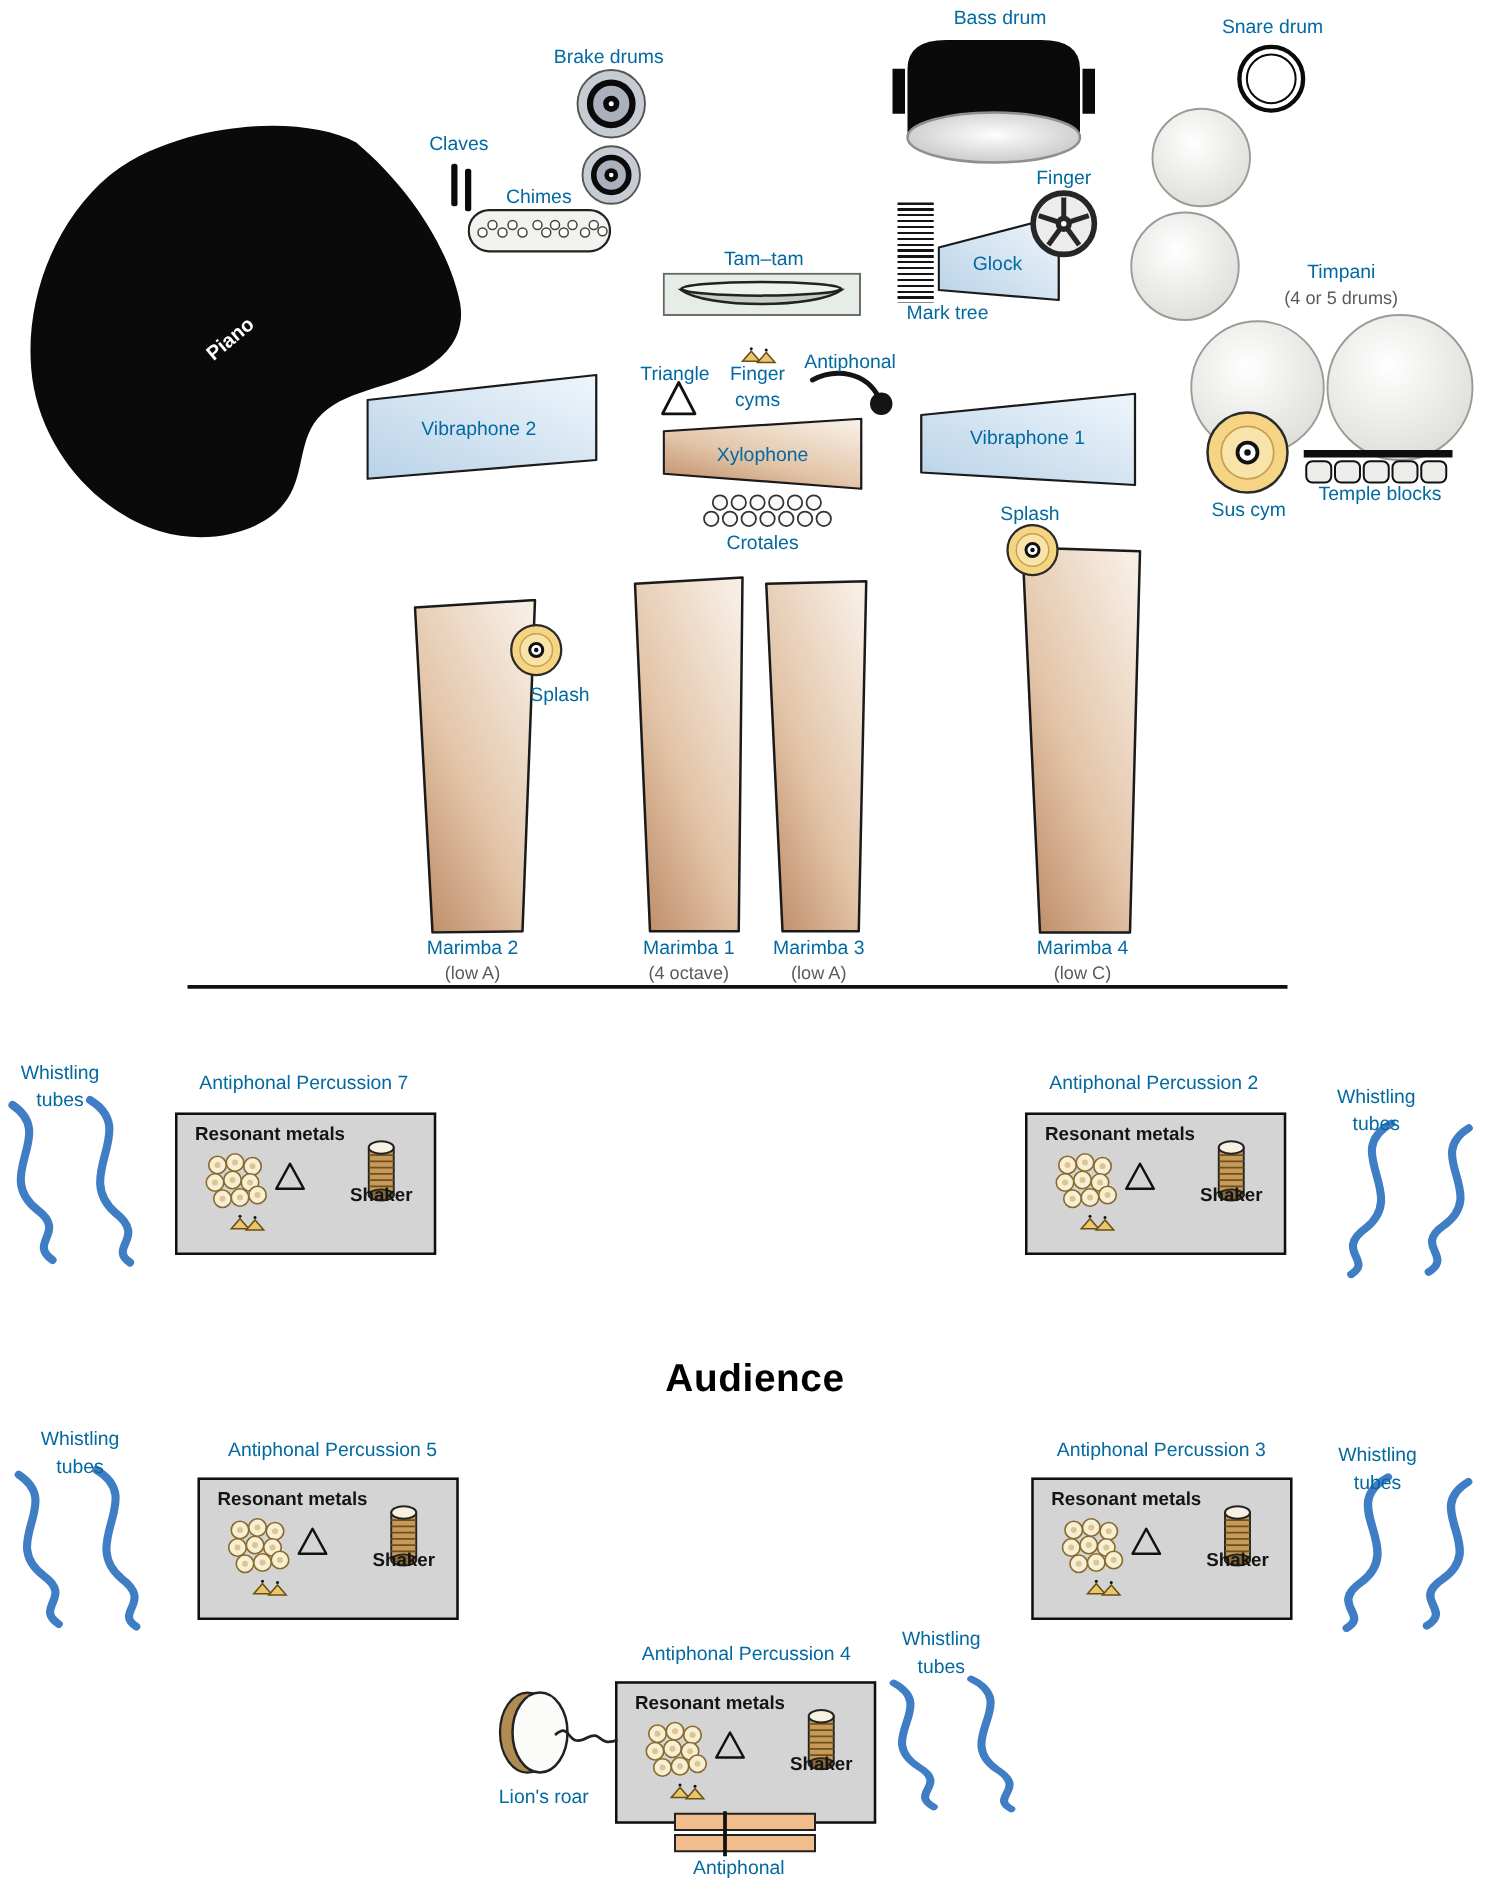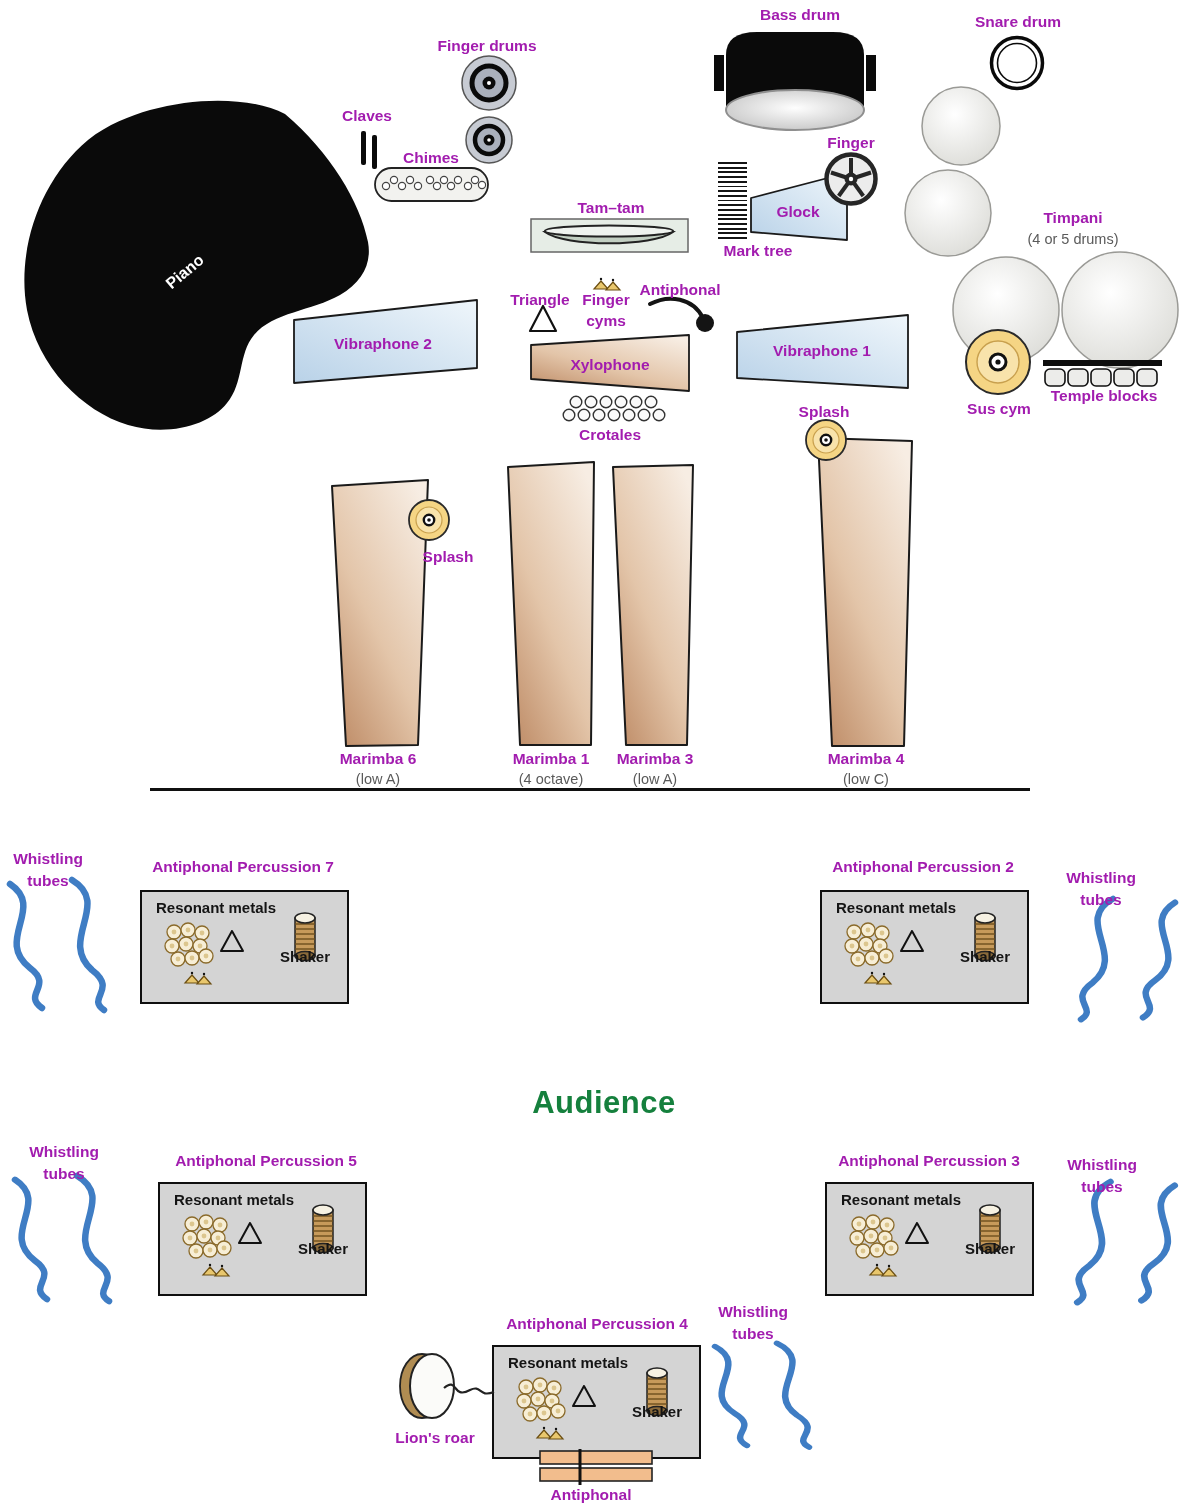--- a/index.html
+++ b/index.html
@@ -1,27 +1,27 @@
 <!DOCTYPE html>
 <html><head>
 <meta charset="utf-8">
 <style>
   body{margin:0;background:#fff;}
   .stage{position:relative;width:1200px;height:1508px;font-family:"Liberation Sans",sans-serif;overflow:hidden;background:#fff;}
   .abs{position:absolute;}
-  .lbl{position:absolute;transform:translateX(-50%);font-weight:700;font-size:15.5px;color:#a21caf;white-space:nowrap;text-align:center;}
+  .lbl{position:absolute;transform:translateX(-50%);font-weight:400;font-size:15.5px;color:#0369a1;white-space:nowrap;text-align:center;}
   .sub{position:absolute;transform:translateX(-50%);font-weight:400;font-size:14.5px;color:#5a5a5a;white-space:nowrap;}
   .piano-lbl{position:absolute;left:185px;top:272px;transform:translate(-50%,-50%) rotate(-40deg);color:#fff;font-weight:700;font-size:16px;}
   .clave{position:absolute;width:4.5px;height:34px;background:#0a0a0a;border-radius:2px;}
   .marktree{position:absolute;left:718px;top:162px;width:29px;height:80px;background:repeating-linear-gradient(to bottom,#141414 0 1.8px,transparent 1.8px 4.7px);}
   .sepline{position:absolute;left:150px;top:788px;width:880px;height:2.5px;background:#101010;}
   .ap-box{position:absolute;width:205px;height:110px;background:#d4d4d4;border:2px solid #0f0f0f;}
   .ap-res{position:absolute;left:14px;top:7px;font-weight:700;font-size:15px;color:#141414;white-space:nowrap;}
   .ap-shk{position:absolute;left:163px;top:56px;transform:translateX(-50%);font-weight:700;font-size:15px;color:#141414;}
-  .audience{position:absolute;left:604px;top:1085px;transform:translateX(-50%);font-weight:700;font-size:31px;color:#15803d;letter-spacing:.5px;}
+  .audience{position:absolute;left:604px;top:1085px;transform:translateX(-50%);font-weight:700;font-size:31px;color:#000000;letter-spacing:.5px;}
 </style>
 </head>
 <body>
 
 <div class="stage">
 
   <svg width="0" height="0" style="position:absolute" aria-hidden="true">
     <defs>
       <linearGradient id="gradBlue" x1="0" y1="1" x2="1" y2="0">
         <stop offset="0" stop-color="#b9d2e8"></stop>
@@ -512,21 +512,21 @@
   </svg>
   <svg class="abs" style="left:705px;top:1340px" width="140" height="112" viewBox="0 0 140 140" preserveAspectRatio="none">
     <g fill="none" stroke="#3f7dc4" stroke-width="6.5" stroke-linecap="round">
       <path d="M 10,8 C 46,32 -6,64 30,92 C 54,110 22,118 42,132"></path>
       <path d="M 72,4 C 112,28 58,64 92,94 C 118,114 86,122 104,134"></path>
     </g>
   </svg>
 
   <div class="lbl" style="left:800px;top:6px">Bass drum</div>
   <div class="lbl" style="left:1018px;top:13px">Snare drum</div>
-  <div class="lbl" style="left:487px;top:37px">Finger drums</div>
+  <div class="lbl" style="left:487px;top:37px">Brake drums</div>
   <div class="lbl" style="left:367px;top:107px">Claves</div>
   <div class="lbl" style="left:431px;top:149px">Chimes</div>
   <div class="lbl" style="left:611px;top:199px">Tam–tam</div>
   <div class="lbl" style="left:758px;top:242px">Mark tree</div>
   <div class="lbl" style="left:798px;top:203px">Glock</div>
   <div class="lbl" style="left:851px;top:134px">Finger</div>
   <div class="lbl" style="left:1073px;top:209px">Timpani</div>
   <div class="sub" style="left:1073px;top:231px">(4 or 5 drums)</div>
   <div class="lbl" style="left:540px;top:291px">Triangle</div>
   <div class="lbl" style="left:606px;top:291px">Finger</div>
@@ -534,21 +534,21 @@
   <div class="lbl" style="left:680px;top:281px">Antiphonal</div>
   <div class="lbl" style="left:383px;top:335px">Vibraphone 2</div>
   <div class="lbl" style="left:610px;top:356px">Xylophone</div>
   <div class="lbl" style="left:822px;top:342px">Vibraphone 1</div>
   <div class="lbl" style="left:610px;top:426px">Crotales</div>
   <div class="lbl" style="left:824px;top:403px">Splash</div>
   <div class="lbl" style="left:999px;top:400px">Sus cym</div>
   <div class="lbl" style="left:1104px;top:387px">Temple blocks</div>
   <div class="lbl" style="left:448px;top:548px">Splash</div>
 
-  <div class="lbl" style="left:378px;top:750px">Marimba 6</div>
+  <div class="lbl" style="left:378px;top:750px">Marimba 2</div>
   <div class="sub" style="left:378px;top:771px">(low A)</div>
   <div class="lbl" style="left:551px;top:750px">Marimba 1</div>
   <div class="sub" style="left:551px;top:771px">(4 octave)</div>
   <div class="lbl" style="left:655px;top:750px">Marimba 3</div>
   <div class="sub" style="left:655px;top:771px">(low A)</div>
   <div class="lbl" style="left:866px;top:750px">Marimba 4</div>
   <div class="sub" style="left:866px;top:771px">(low C)</div>
 
   <div class="lbl" style="left:243px;top:858px">Antiphonal Percussion 7</div>
   <div class="lbl" style="left:923px;top:858px">Antiphonal Percussion 2</div>

